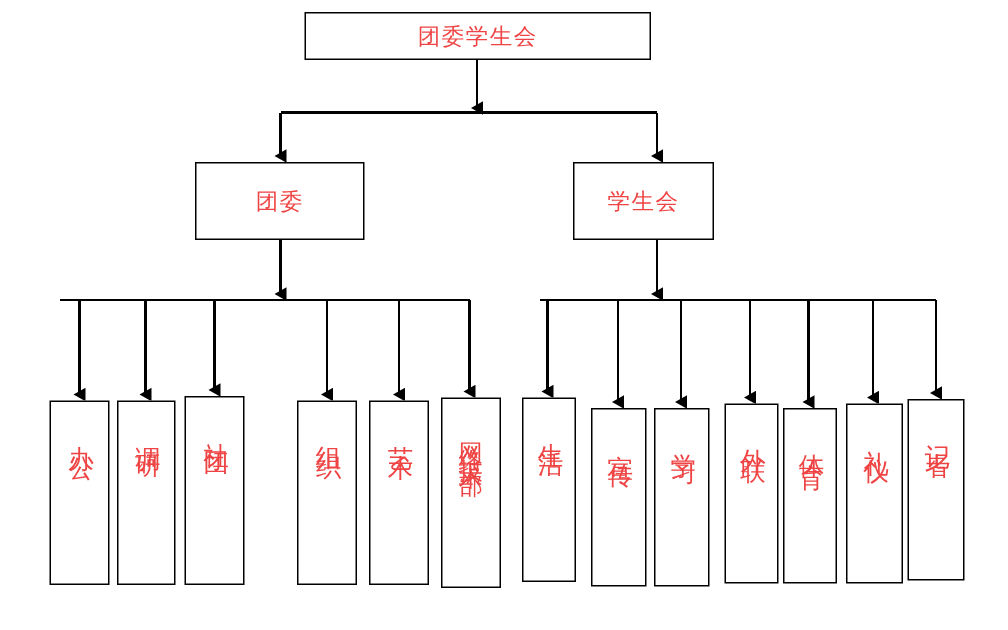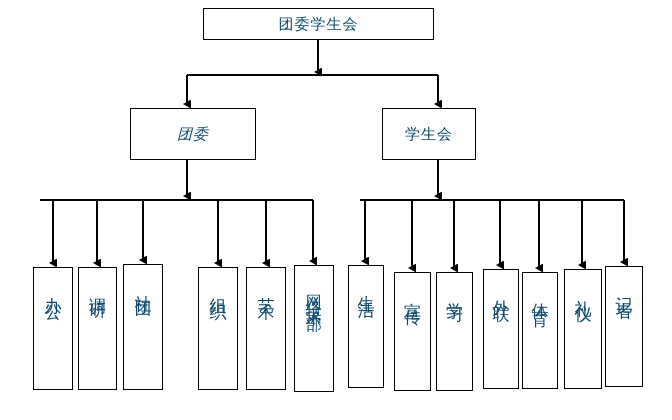--- a/index.html
+++ b/index.html
@@ -23,21 +23,21 @@
     top: 0;
     width: 672px;
     height: 420px;
     pointer-events: none;
   }
   .node {
     position: absolute;
     box-sizing: border-box;
     border: 1px solid #000000;
     background: #ffffff;
-    color: #0c4a6e;
+    color: #ef4444;
     display: flex;
     align-items: center;
     justify-content: center;
   }
   .node .label {
     font-size: 15px;
     line-height: 1.1;
     letter-spacing: 1px;
     white-space: nowrap;
   }
@@ -106,21 +106,21 @@
       <line x1="539" y1="200" x2="539" y2="268" marker-end="url(#arrow)"></line>
       <line x1="582" y1="200" x2="582" y2="265" marker-end="url(#arrow)"></line>
       <line x1="624" y1="200" x2="624" y2="262" marker-end="url(#arrow)"></line>
     </g>
   </svg>
 
   <div class="node h" id="node-root" style="left: 203px; top: 8px; width: 231px; height: 32px;">
     <span class="label">团委学生会</span>
   </div>
 
-  <div class="node h" id="node-branch-0" style="left: 130px; top: 108px; width: 126px; height: 52px; font-style: italic;">
+  <div class="node h" id="node-branch-0" style="left: 130px; top: 108px; width: 113px; height: 52px;">
     <span class="label">团委</span>
   </div>
   <div class="node h" id="node-branch-1" style="left: 382px; top: 108px; width: 94px; height: 52px;">
     <span class="label">学生会</span>
   </div>
 
   <div class="node v" id="node-leaf-0" style="left: 33px; top: 267px; width: 40px; height: 123px;">
     <span class="label">办公</span>
   </div>
   <div class="node v" id="node-leaf-1" style="left: 78px; top: 267px; width: 39px; height: 123px;">

